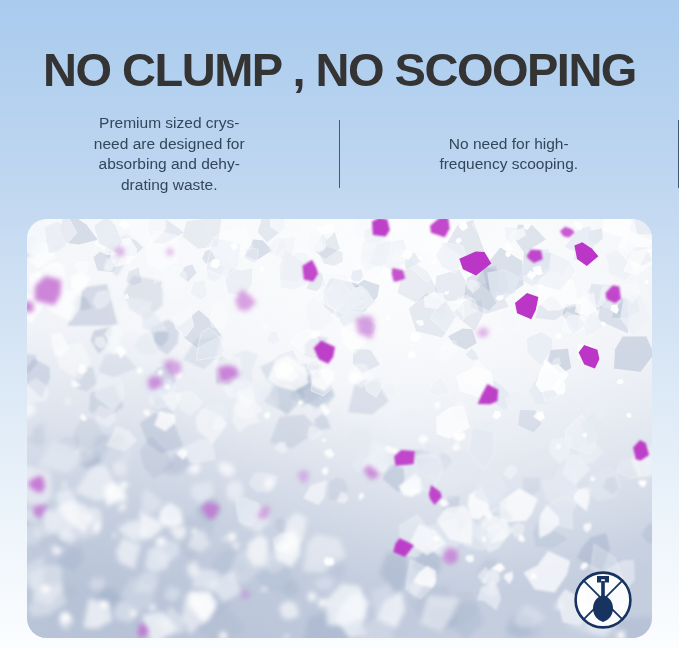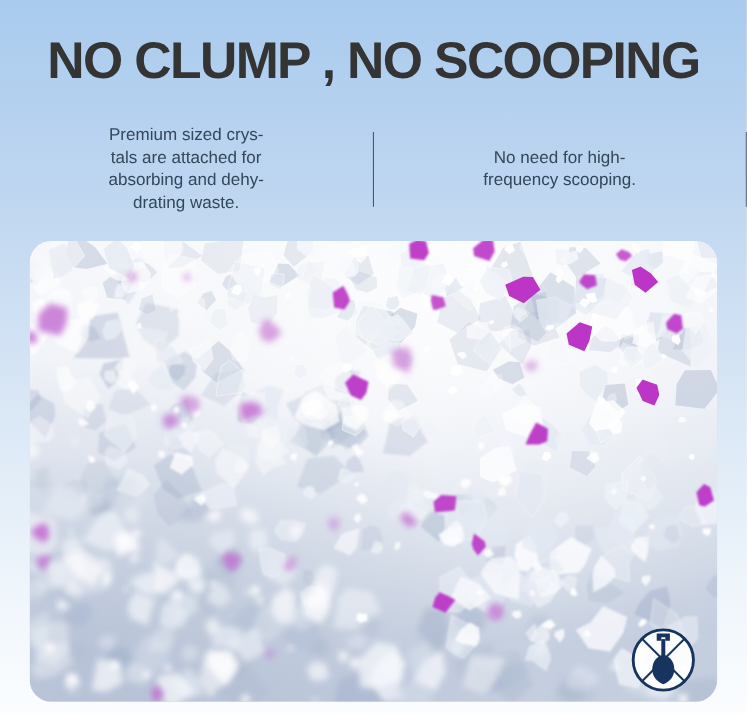--- a/index.html
+++ b/index.html
@@ -2,21 +2,21 @@
 <html><head>
 <meta charset="utf-8">
 <style>
   html,body{margin:0;padding:0;background:#ffffff;}
   .page{
     position:relative;width:679px;height:648px;overflow:hidden;
     font-family:"Liberation Sans",sans-serif;
     background:linear-gradient(180deg,#a9cbee 0%,#bdd5f0 25%,#d8e6f5 55%,#eef5fb 82%,#fbfdff 100%);
   }
   .title{
-    position:absolute;top:31px;left:0;width:100%;margin:0;
+    position:absolute;top:46px;left:0;width:100%;margin:0;
     text-align:center;font-size:47px;font-weight:800;letter-spacing:-1.5px;
     color:#343434;line-height:1;white-space:nowrap;
   }
   .features{
     position:absolute;top:108px;left:0;width:679px;height:92px;
     display:flex;align-items:center;
   }
   .feature{flex:1;display:flex;justify-content:center;}
   .feature p{
     margin:0;text-align:center;font-size:15.5px;line-height:20.5px;
@@ -34,21 +34,21 @@
 </head>
 <body>
 
 <div class="page">
 
   <h1 class="title">NO CLUMP , NO SCOOPING</h1>
 
   <div class="features">
     <div class="feature">
       <p>Premium sized crys-
-tals are attached for
+need are designed for
 absorbing and dehy-
 drating waste.</p>
     </div>
     <div class="divider"></div>
     <div class="feature">
       <p>No need for high-
 frequency scooping.</p>
     </div>
     <div class="divider"></div>
   </div>

